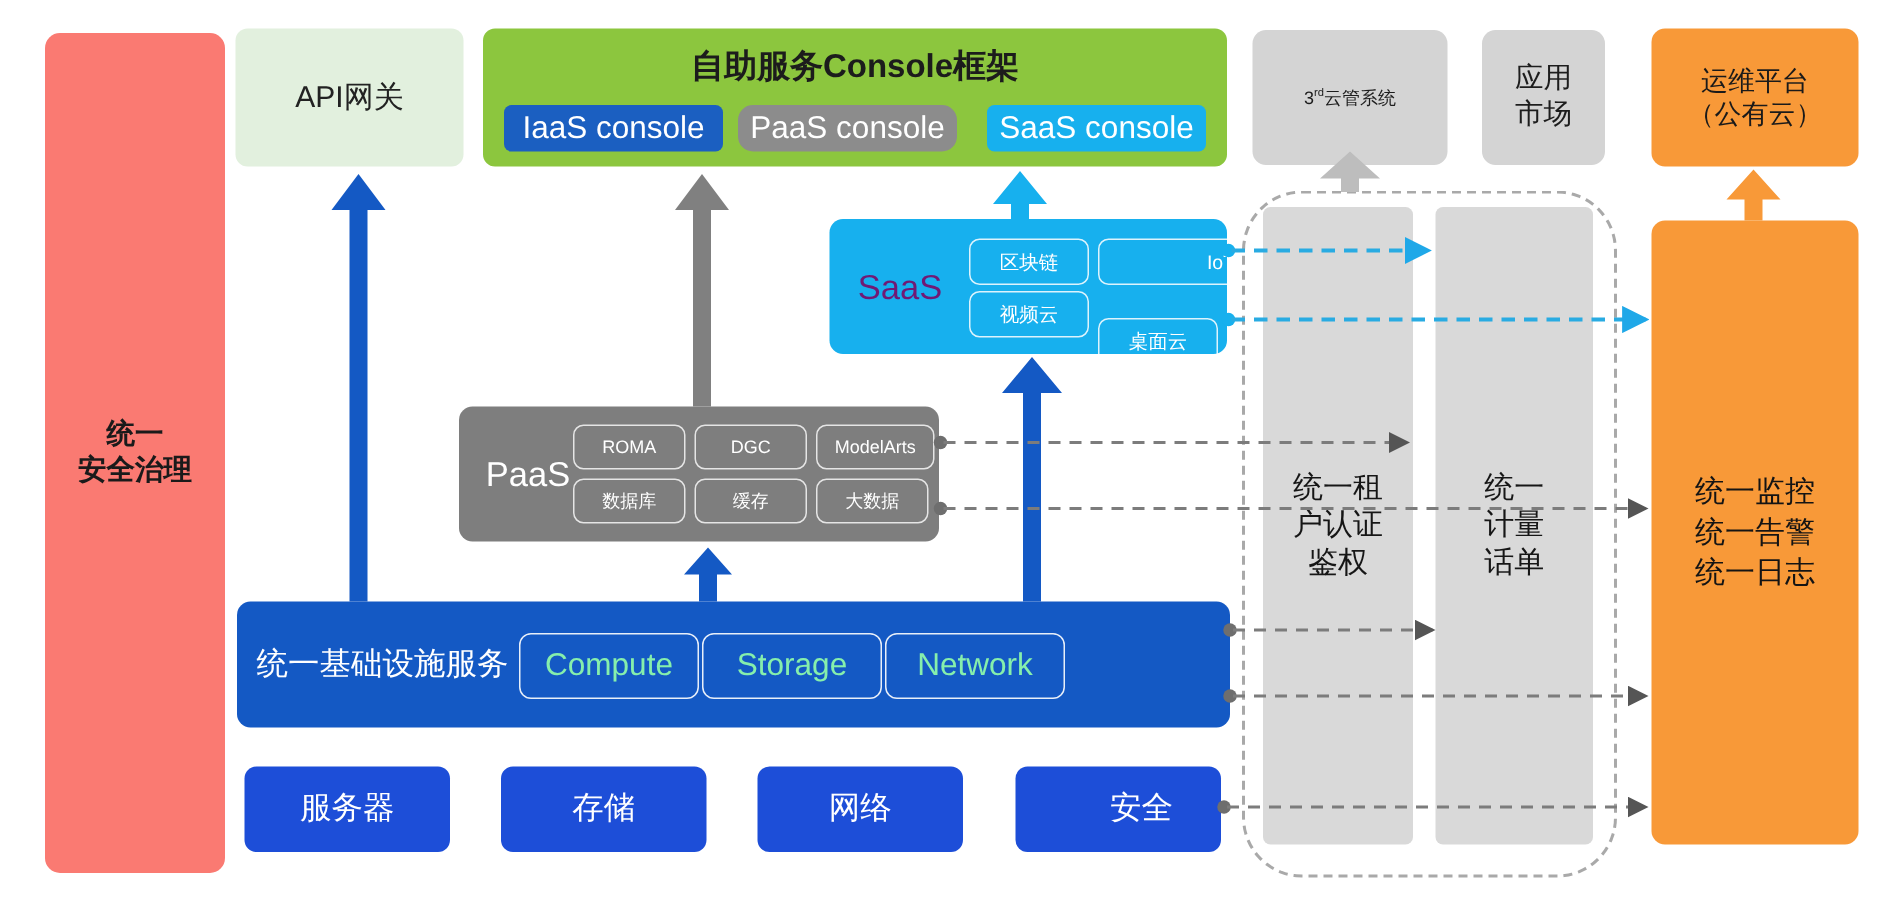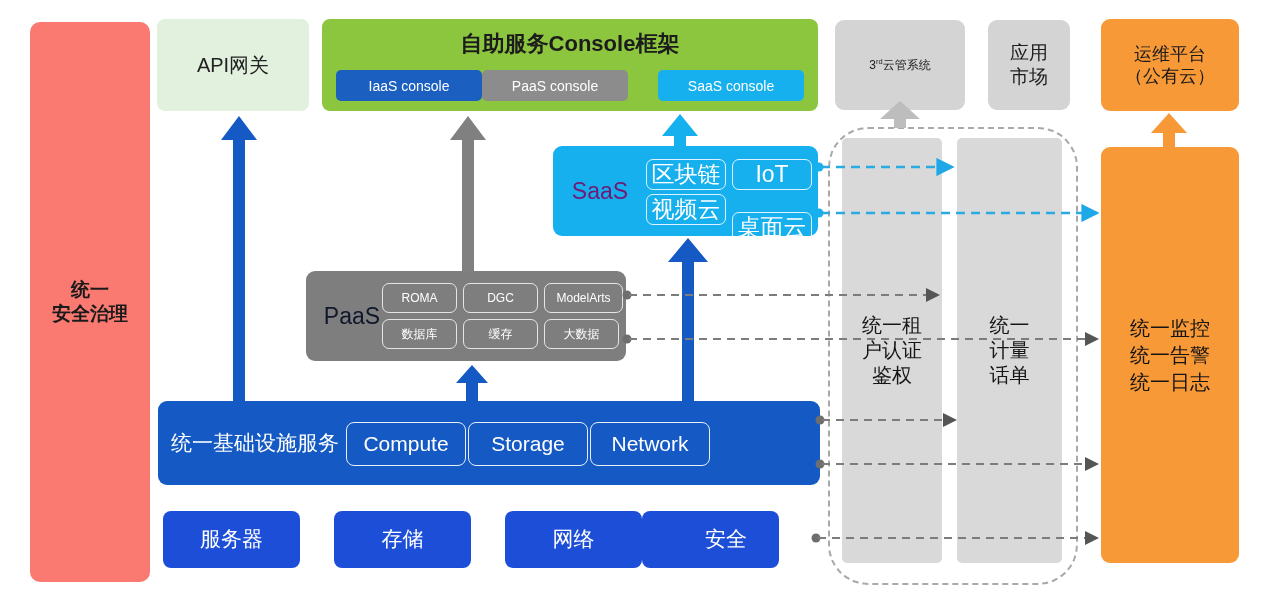--- a/index.html
+++ b/index.html
@@ -10,39 +10,39 @@
 
   
   .red-col{background:#FA7A72;color:#1a1a1a;font-size:19px;font-weight:700;border-radius:10px;}
 
   
   .api-gw{background:#E2F0DE;color:#222;font-size:20px;border-radius:8px;}
 
   
   .console-frame{background:#8CC63E;border-radius:8px;}
   .console-title{color:#1c1c1c;font-size:22px;font-weight:600;}
-  .chip{border-radius:5px;font-size:14px;color:#fff;display:flex;align-items:center;justify-content:center;text-align:right;}
+  .chip{border-radius:5px;font-size:21px;color:#fff;display:flex;align-items:center;justify-content:center;text-align:right;}
   .chip-iaas{background:#1B5FC1;}
   .chip-paas{background:#8C8C8C;}
   .chip-saas{background:#17B0EE;}
 
   
   .saas-block{background:#17B0EE;border-radius:9px;}
   .saas-label{color:#701a75;font-size:23px;}
-  .pill{border:1.6px solid rgba(255,255,255,.85);border-radius:7px;color:#fff;font-size:23px;display:flex;align-items:center;justify-content:center;background:transparent;}
+  .pill{border:1.6px solid rgba(255,255,255,.85);border-radius:7px;color:#fff;font-size:13px;display:flex;align-items:center;justify-content:center;background:transparent;}
 
   
   .paas-block{background:#7E7E7E;border-radius:9px;}
-  .paas-label{color:#0f172a;font-size:23px;}
+  .paas-label{color:#ffffff;font-size:23px;}
   .pill-g{border:1.4px solid rgba(255,255,255,.8);border-radius:7px;color:#fff;font-size:12px;display:flex;align-items:center;justify-content:center;background:transparent;}
 
   
   .infra-bar{background:#1459C4;border-radius:9px;}
   .infra-label{color:#fff;font-size:21px;}
-  .pill-b{border:1.6px solid rgba(255,255,255,.9);border-radius:8px;color:#ffffff;font-size:21px;display:flex;align-items:center;justify-content:center;}
+  .pill-b{border:1.6px solid rgba(255,255,255,.9);border-radius:8px;color:#86efac;font-size:21px;display:flex;align-items:center;justify-content:center;}
 
   
   .hw-box{background:#1d4ed8;color:#fff;font-size:21px;border-radius:8px;}
 
   
   .grey-box{background:#D4D4D4;color:#1d1d1d;font-size:12px;border-radius:9px;}
   .grey-col{background:#D9D9D9;border-radius:5px;color:#161616;font-size:20px;line-height:1.25;}
 
   
   .orange-box{background:#F89938;color:#1a1a1a;font-size:18px;border-radius:9px;}
@@ -66,36 +66,36 @@
     <span>API网关</span>
   </div>
 
   <div class="abs console-frame" style="left:322px;top:19px;width:496px;height:92px;">
     <div class="box" style="position:absolute;left:0;top:8px;width:496px;height:34px;">
       <span class="console-title">自助服务Console框架</span>
     </div>
     <div class="chip chip-iaas" style="position:absolute;left:14px;top:51px;width:146px;height:31px;">
       <span>IaaS console</span>
     </div>
-    <div class="chip chip-paas" style="position:absolute;left:160px;top:51px;width:146px;height:31px;">
+    <div class="chip chip-paas" style="position:absolute;left:170px;top:51px;width:146px;height:31px;border-radius:10px;">
       <span>PaaS console</span>
     </div>
     <div class="chip chip-saas" style="position:absolute;left:336px;top:51px;width:146px;height:31px;">
       <span>SaaS console</span>
     </div>
   </div>
 
   <div class="abs saas-block" style="left:553px;top:146px;width:265px;height:90px;">
     <div class="box" style="position:absolute;left:8px;top:28px;width:78px;height:34px;">
       <span class="saas-label">SaaS</span>
     </div>
     <div class="pill" style="position:absolute;left:93px;top:13px;width:78px;height:29px;">
       <span>区块链</span>
     </div>
-    <div class="pill" style="position:absolute;left:179px;top:13px;width:78px;height:29px;">
+    <div class="pill" style="position:absolute;left:179px;top:13px;width:78px;height:29px;padding-left:42px;">
       <span>IoT</span>
     </div>
     <div class="pill" style="position:absolute;left:93px;top:48px;width:78px;height:29px;">
       <span>视频云</span>
     </div>
     <div class="pill" style="position:absolute;left:179px;top:48px;width:78px;height:29px;margin-top:18px;">
       <span>桌面云</span>
     </div>
   </div>
 
@@ -140,21 +140,21 @@
 
   <div class="abs box hw-box" style="left:163px;top:511px;width:137px;height:57px;">
     <span>服务器</span>
   </div>
   <div class="abs box hw-box" style="left:334px;top:511px;width:137px;height:57px;">
     <span>存储</span>
   </div>
   <div class="abs box hw-box" style="left:505px;top:511px;width:137px;height:57px;">
     <span>网络</span>
   </div>
-  <div class="abs box hw-box" style="left:642px;top:511px;width:137px;height:57px;padding-left:31px;">
+  <div class="abs box hw-box" style="left:677px;top:511px;width:137px;height:57px;padding-left:31px;">
     <span>安全</span>
   </div>
 
   <div class="abs box grey-box" style="left:835px;top:20px;width:130px;height:90px;">
     <span>
       <span>3</span><span class="supr">rd</span><span>云管系统</span>
     </span>
   </div>
   <div class="abs box grey-box" style="left:988px;top:20px;width:82px;height:90px;flex-direction:column;font-size:19px;">
     <div>应用</div>

